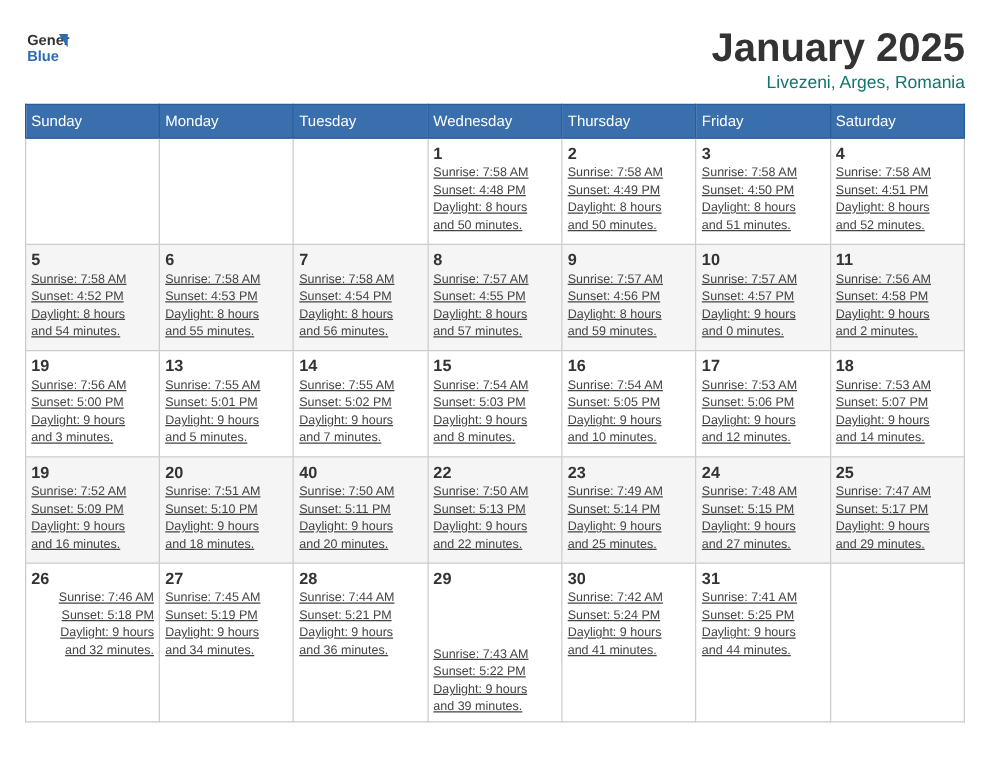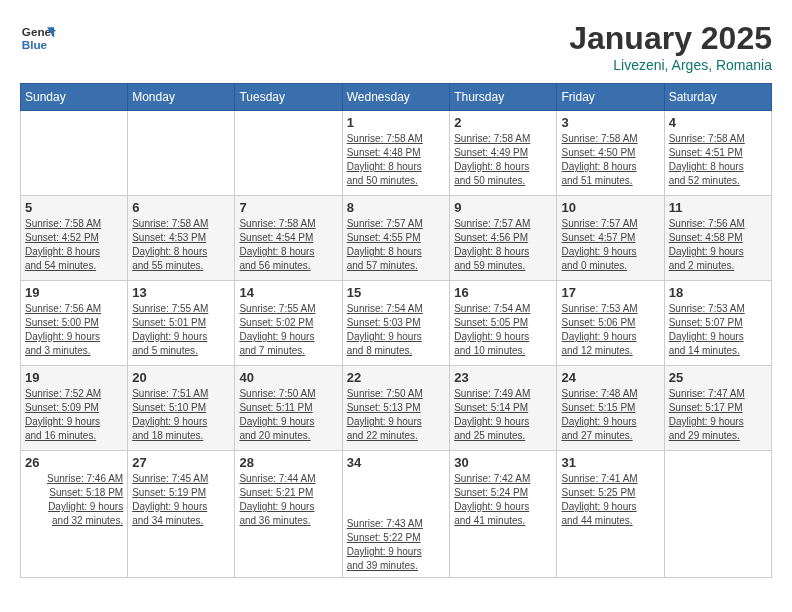--- a/index.html
+++ b/index.html
@@ -315,21 +315,21 @@
 and 34 minutes.</div>
         </td>
         <td>
           <div class="day-number">28</div>
           <div class="day-info" style="white-space: pre-line;">Sunrise: 7:44 AM
 Sunset: 5:21 PM
 Daylight: 9 hours
 and 36 minutes.</div>
         </td>
         <td>
-          <div class="day-number">34</div>
+          <div class="day-number">29</div>
           <div class="day-info" style="white-space: pre-line; margin-top: 47px;">Sunrise: 7:43 AM
 Sunset: 5:22 PM
 Daylight: 9 hours
 and 39 minutes.</div>
         </td>
         <td>
           <div class="day-number">30</div>
           <div class="day-info" style="white-space: pre-line;">Sunrise: 7:42 AM
 Sunset: 5:24 PM
 Daylight: 9 hours

